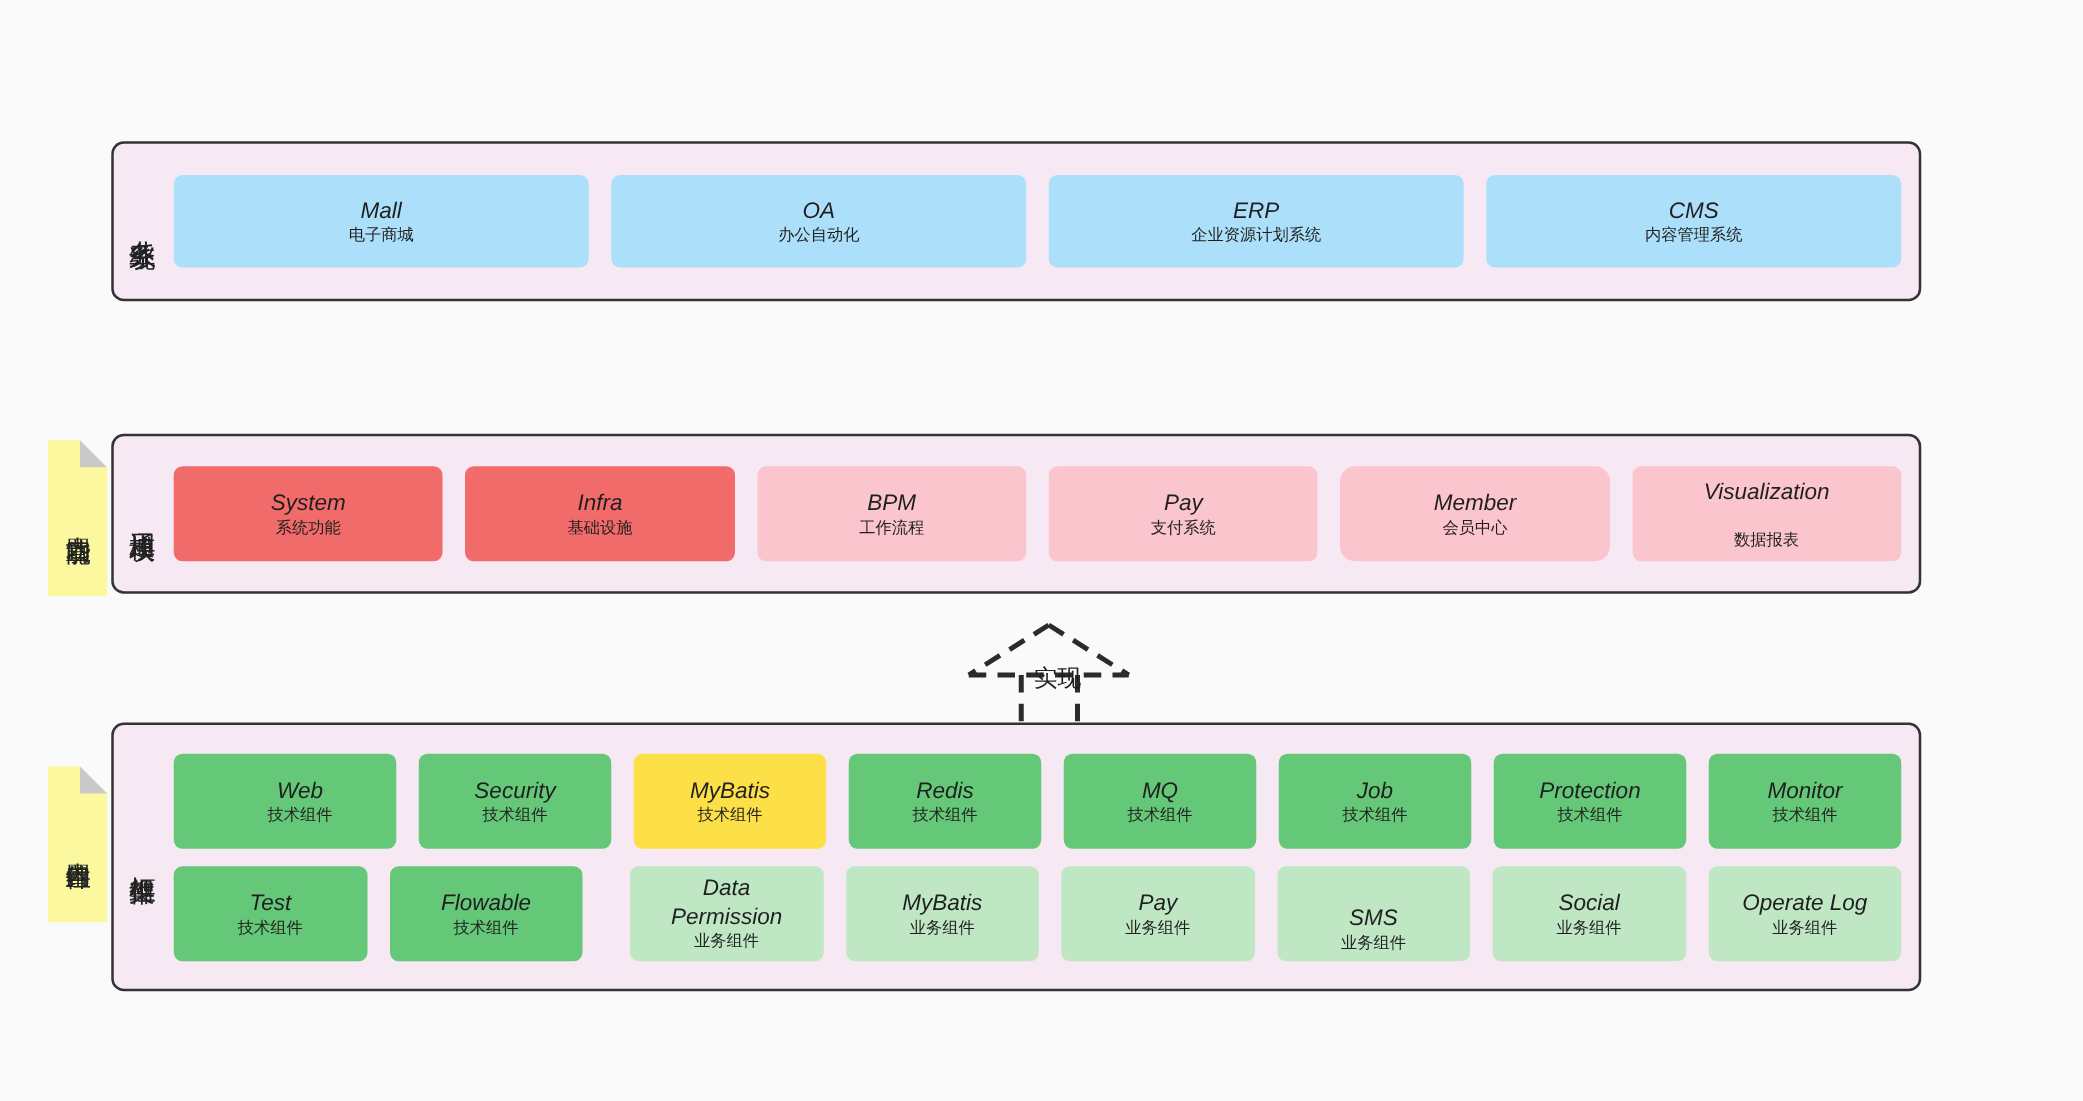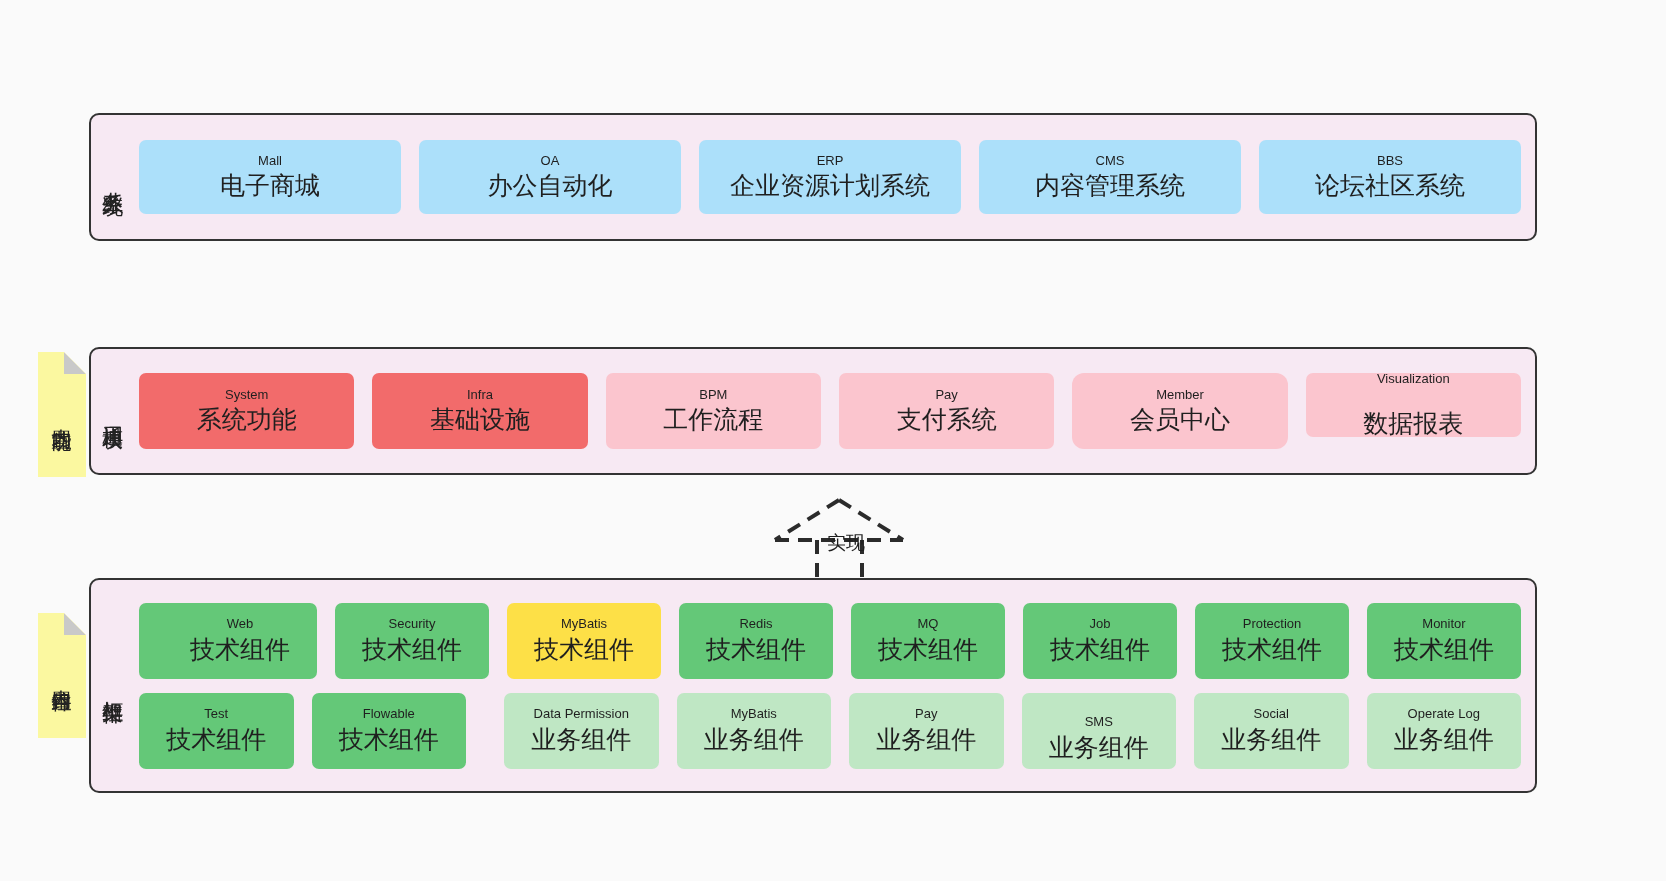--- a/index.html
+++ b/index.html
@@ -62,22 +62,22 @@
     flex-direction: column;
     align-items: center;
     justify-content: center;
     text-align: center;
     color: #1f1f1f;
     font-size: 19.5px;
     line-height: 1.28;
     padding: 6px 4px;
     box-sizing: border-box;
   }
-  .cell .en { font-size: 13px; }
-  .cell .cn { font-size: 25px; }
+  .cell .en { font-size: 18px; font-style: italic; }
+  .cell .cn { font-size: 13px; }
 
   
   .note {
     position: absolute;
     background: #fbf8a0;
     color: #222;
     font-size: 20px;
     line-height: 1.2;
     display: flex;
     align-items: center;
@@ -127,24 +127,20 @@
           <span class="cn">办公自动化</span>
         </div>
         <div class="cell" style="background:#ace0fa; height:74px;">
           <span class="en">ERP</span>
           <span class="cn">企业资源计划系统</span>
         </div>
         <div class="cell" style="background:#ace0fa; height:74px;">
           <span class="en">CMS</span>
           <span class="cn">内容管理系统</span>
         </div>
-        <div class="cell" style="background:#ace0fa; height:74px;">
-          <span class="en">BBS</span>
-          <span class="cn">论坛社区系统</span>
-        </div>
       </div>
     </div>
   </div>
 
 
   <div class="note" style="left:38px; top:352px; width:48px; height:125px;">
     <span class="fold"></span>
     <span>内置功能</span>
   </div>
 
@@ -165,21 +161,21 @@
           <span class="cn">工作流程</span>
         </div>
         <div class="cell" style="background:#fbc5ce; height:76px;">
           <span class="en">Pay</span>
           <span class="cn">支付系统</span>
         </div>
         <div class="cell" style="background:#fbc5ce; height:76px;border-radius:12px;">
           <span class="en">Member</span>
           <span class="cn">会员中心</span>
         </div>
-        <div class="cell" style="background:#fbc5ce; height:64px;gap:19px;">
+        <div class="cell" style="background:#fbc5ce; height:76px;gap:19px;">
           <span class="en">Visualization</span>
           <span class="cn">数据报表</span>
         </div>
       </div>
     </div>
   </div>
 
   <div class="connector" style="left:769px; top:492px; width:150px; height:92px;">
     <svg width="150" height="92" viewBox="0 0 150 92">
       <path d="M 70 8 L 6 48" fill="none" stroke="#2b2b2b" stroke-width="4" stroke-dasharray="14 9" stroke-linecap="butt"></path>

